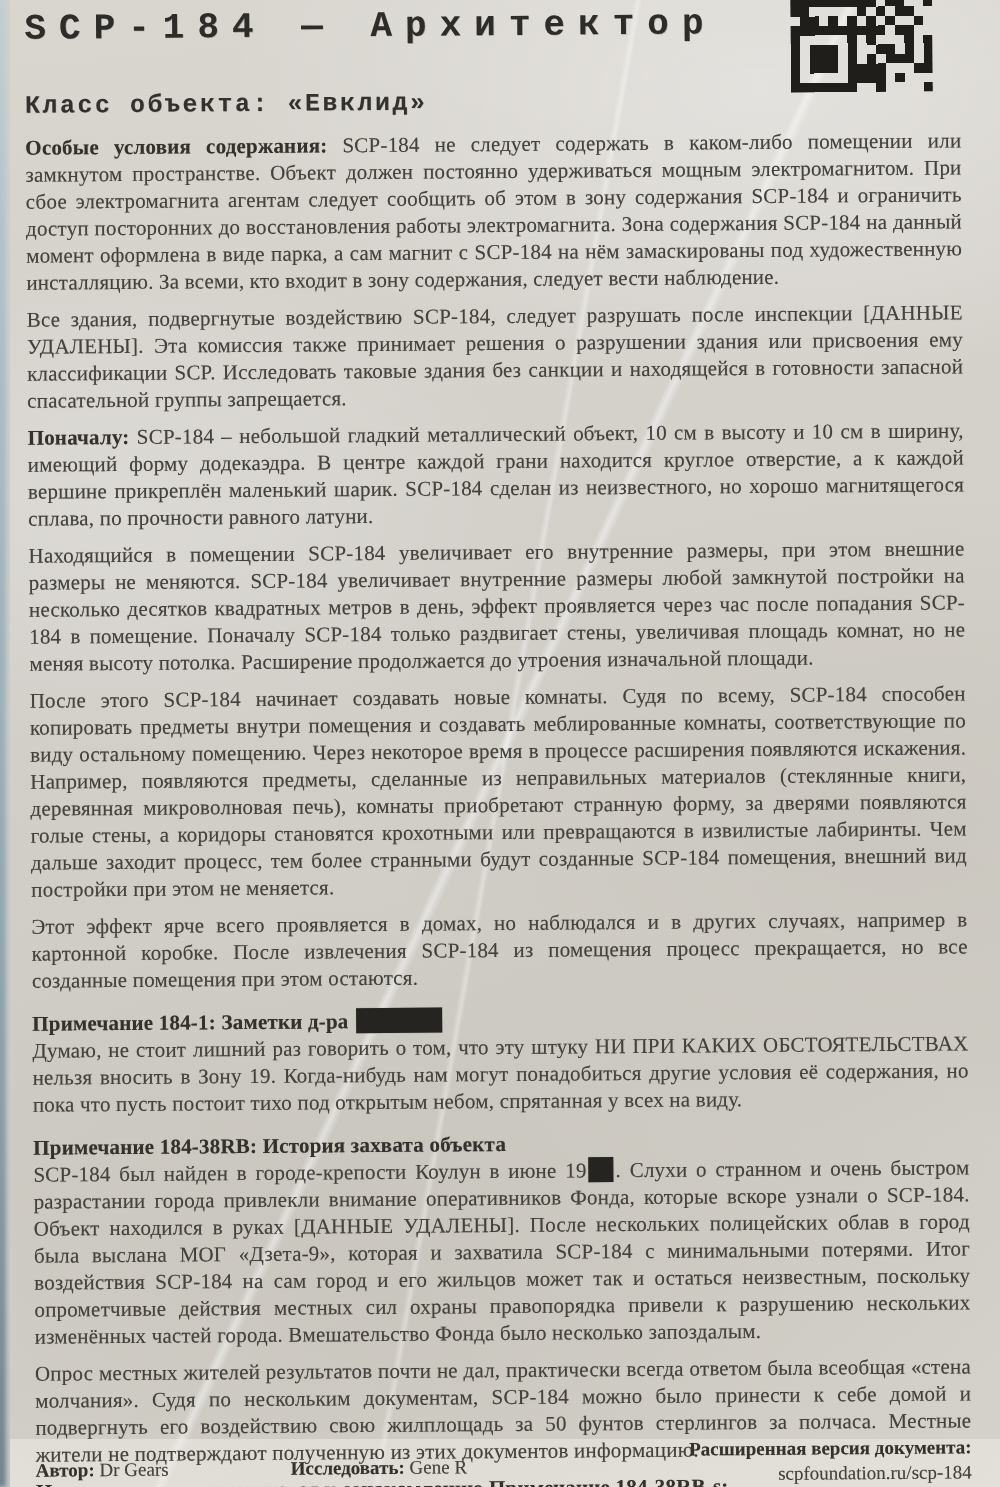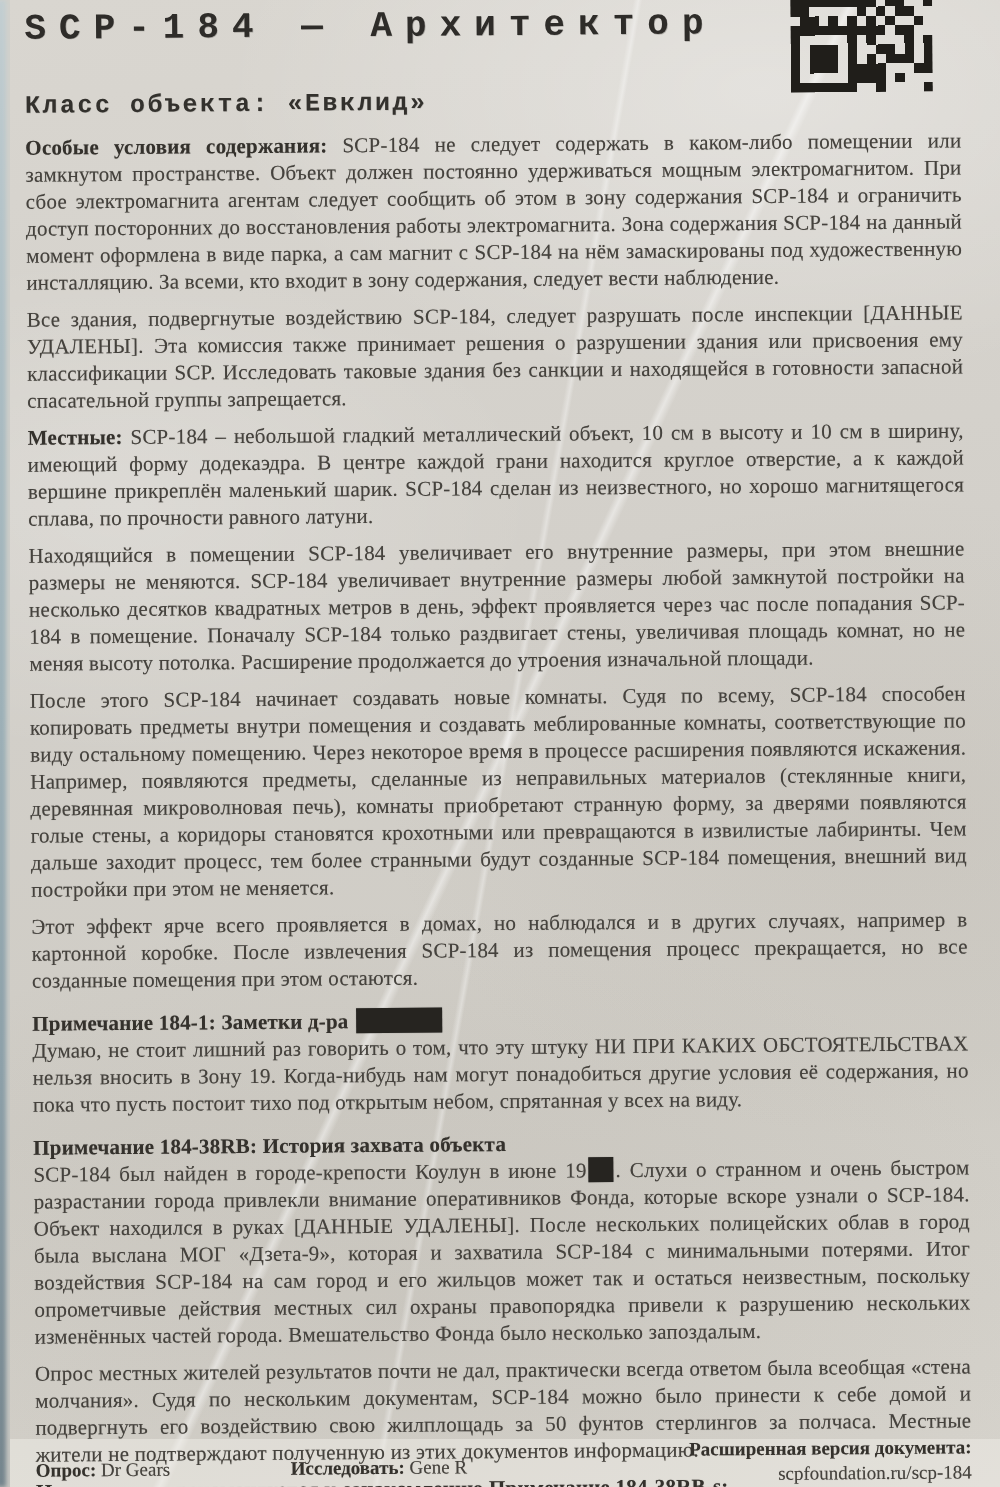--- a/index.html
+++ b/index.html
@@ -182,42 +182,42 @@
     </div>
 
     <div class="inner doc">
       <h1 class="title">SCP-184 — Архитектор</h1>
       <h2 class="objclass">Класс объекта: «Евклид»</h2>
 
       <p class="first"><b class="lead">Особые условия содержания:</b> <span>SCP-184 не следует содержать в каком-либо помещении или замкнутом пространстве. Объект должен постоянно удерживаться мощным электромагнитом. При сбое электромагнита агентам следует сообщить об этом в зону содержания SCP-184 и ограничить доступ посторонних до восстановления работы электромагнита. Зона содержания SCP-184 на данный момент оформлена в виде парка, а сам магнит с SCP-184 на нём замаскированы под художественную инсталляцию. За всеми, кто входит в зону содержания, следует вести наблюдение.</span></p>
 
       <p><span>Все здания, подвергнутые воздействию SCP-184, следует разрушать после инспекции [ДАННЫЕ УДАЛЕНЫ]. Эта комиссия также принимает решения о разрушении здания или присвоения ему классификации SCP. Исследовать таковые здания без санкции и находящейся в готовности запасной спасательной группы запрещается.</span></p>
 
-      <p><b class="lead">Местные:</b> <span>SCP-184 – небольшой гладкий металлический объект, 10 см в высоту и 10 см в ширину, имеющий форму додекаэдра. В центре каждой грани находится круглое отверстие, а к каждой вершине прикреплён маленький шарик. SCP-184 сделан из неизвестного, но хорошо магнитящегося сплава, по прочности равного латуни.</span></p>
+      <p><b class="lead">Поначалу:</b> <span>SCP-184 – небольшой гладкий металлический объект, 10 см в высоту и 10 см в ширину, имеющий форму додекаэдра. В центре каждой грани находится круглое отверстие, а к каждой вершине прикреплён маленький шарик. SCP-184 сделан из неизвестного, но хорошо магнитящегося сплава, по прочности равного латуни.</span></p>
 
       <p><span>Находящийся в помещении SCP-184 увеличивает его внутренние размеры, при этом внешние размеры не меняются. SCP-184 увеличивает внутренние размеры любой замкнутой постройки на несколько десятков квадратных метров в день, эффект проявляется через час после попадания SCP-184 в помещение. Поначалу SCP-184 только раздвигает стены, увеличивая площадь комнат, но не меняя высоту потолка. Расширение продолжается до утроения изначальной площади.</span></p>
 
       <p><span>После этого SCP-184 начинает создавать новые комнаты. Судя по всему, SCP-184 способен копировать предметы внутри помещения и создавать меблированные комнаты, соответствующие по виду остальному помещению. Через некоторое время в процессе расширения появляются искажения. Например, появляются предметы, сделанные из неправильных материалов (стеклянные книги, деревянная микроволновая печь), комнаты приобретают странную форму, за дверями появляются голые стены, а коридоры становятся крохотными или превращаются в извилистые лабиринты. Чем дальше заходит процесс, тем более странными будут созданные SCP-184 помещения, внешний вид постройки при этом не меняется.</span></p>
 
       <p><span>Этот эффект ярче всего проявляется в домах, но наблюдался и в других случаях, например в картонной коробке. После извлечения SCP-184 из помещения процесс прекращается, но все созданные помещения при этом остаются.</span></p>
 
       <p class="note-h"><span>Примечание 184-1: Заметки д-ра</span><span class="redact bar"></span></p>
       <p class="note-t"><span>Думаю, не стоит лишний раз говорить о том, что эту штуку НИ ПРИ КАКИХ ОБСТОЯТЕЛЬСТВАХ нельзя вносить в Зону 19. Когда-нибудь нам могут понадобиться другие условия её содержания, но пока что пусть постоит тихо под открытым небом, спрятанная у всех на виду.</span></p>
 
       <p class="note-h"><span>Примечание 184-38RB: История захвата объекта</span></p>
       <p class="note-t"><span>SCP-184 был найден в городе-крепости Коулун в июне 19</span><span class="redact sq"></span><span>. Слухи о странном и очень быстром разрастании города привлекли внимание оперативников Фонда, которые вскоре узнали о SCP-184. Объект находился в руках [ДАННЫЕ УДАЛЕНЫ]. После нескольких полицейских облав в город была выслана МОГ «Дзета-9», которая и захватила SCP-184 с минимальными потерями. Итог воздействия SCP-184 на сам город и его жильцов может так и остаться неизвестным, поскольку опрометчивые действия местных сил охраны правопорядка привели к разрушению нескольких изменённых частей города. Вмешательство Фонда было несколько запоздалым.</span></p>
 
       <p><span>Опрос местных жителей результатов почти не дал, практически всегда ответом была всеобщая «стена молчания». Судя по нескольким документам, SCP-184 можно было принести к себе домой и подвергнуть его воздействию свою жилплощадь за 50 фунтов стерлингов за полчаса. Местные жители не подтверждают полученную из этих документов информацию.</span></p>
 
       <p class="rec-h">Настоятельно рекомендуется к ознакомлению Примечание 184-38RB-s:</p>
 
     </div>
 
     <div class="footer">
-      <div class="f-left"><b>Опрос:</b> <span>Dr Gears</span></div>
+      <div class="f-left"><b>Автор:</b> <span>Dr Gears</span></div>
       <div class="f-mid"><b>Исследовать:</b> <span>Gene R</span></div>
       <div class="f-right">
         <div><b>Расширенная версия документа:</b></div>
         <div>scpfoundation.ru/scp-184</div>
       </div>
     </div>
   </div>
 </div>
 
 </body></html>

